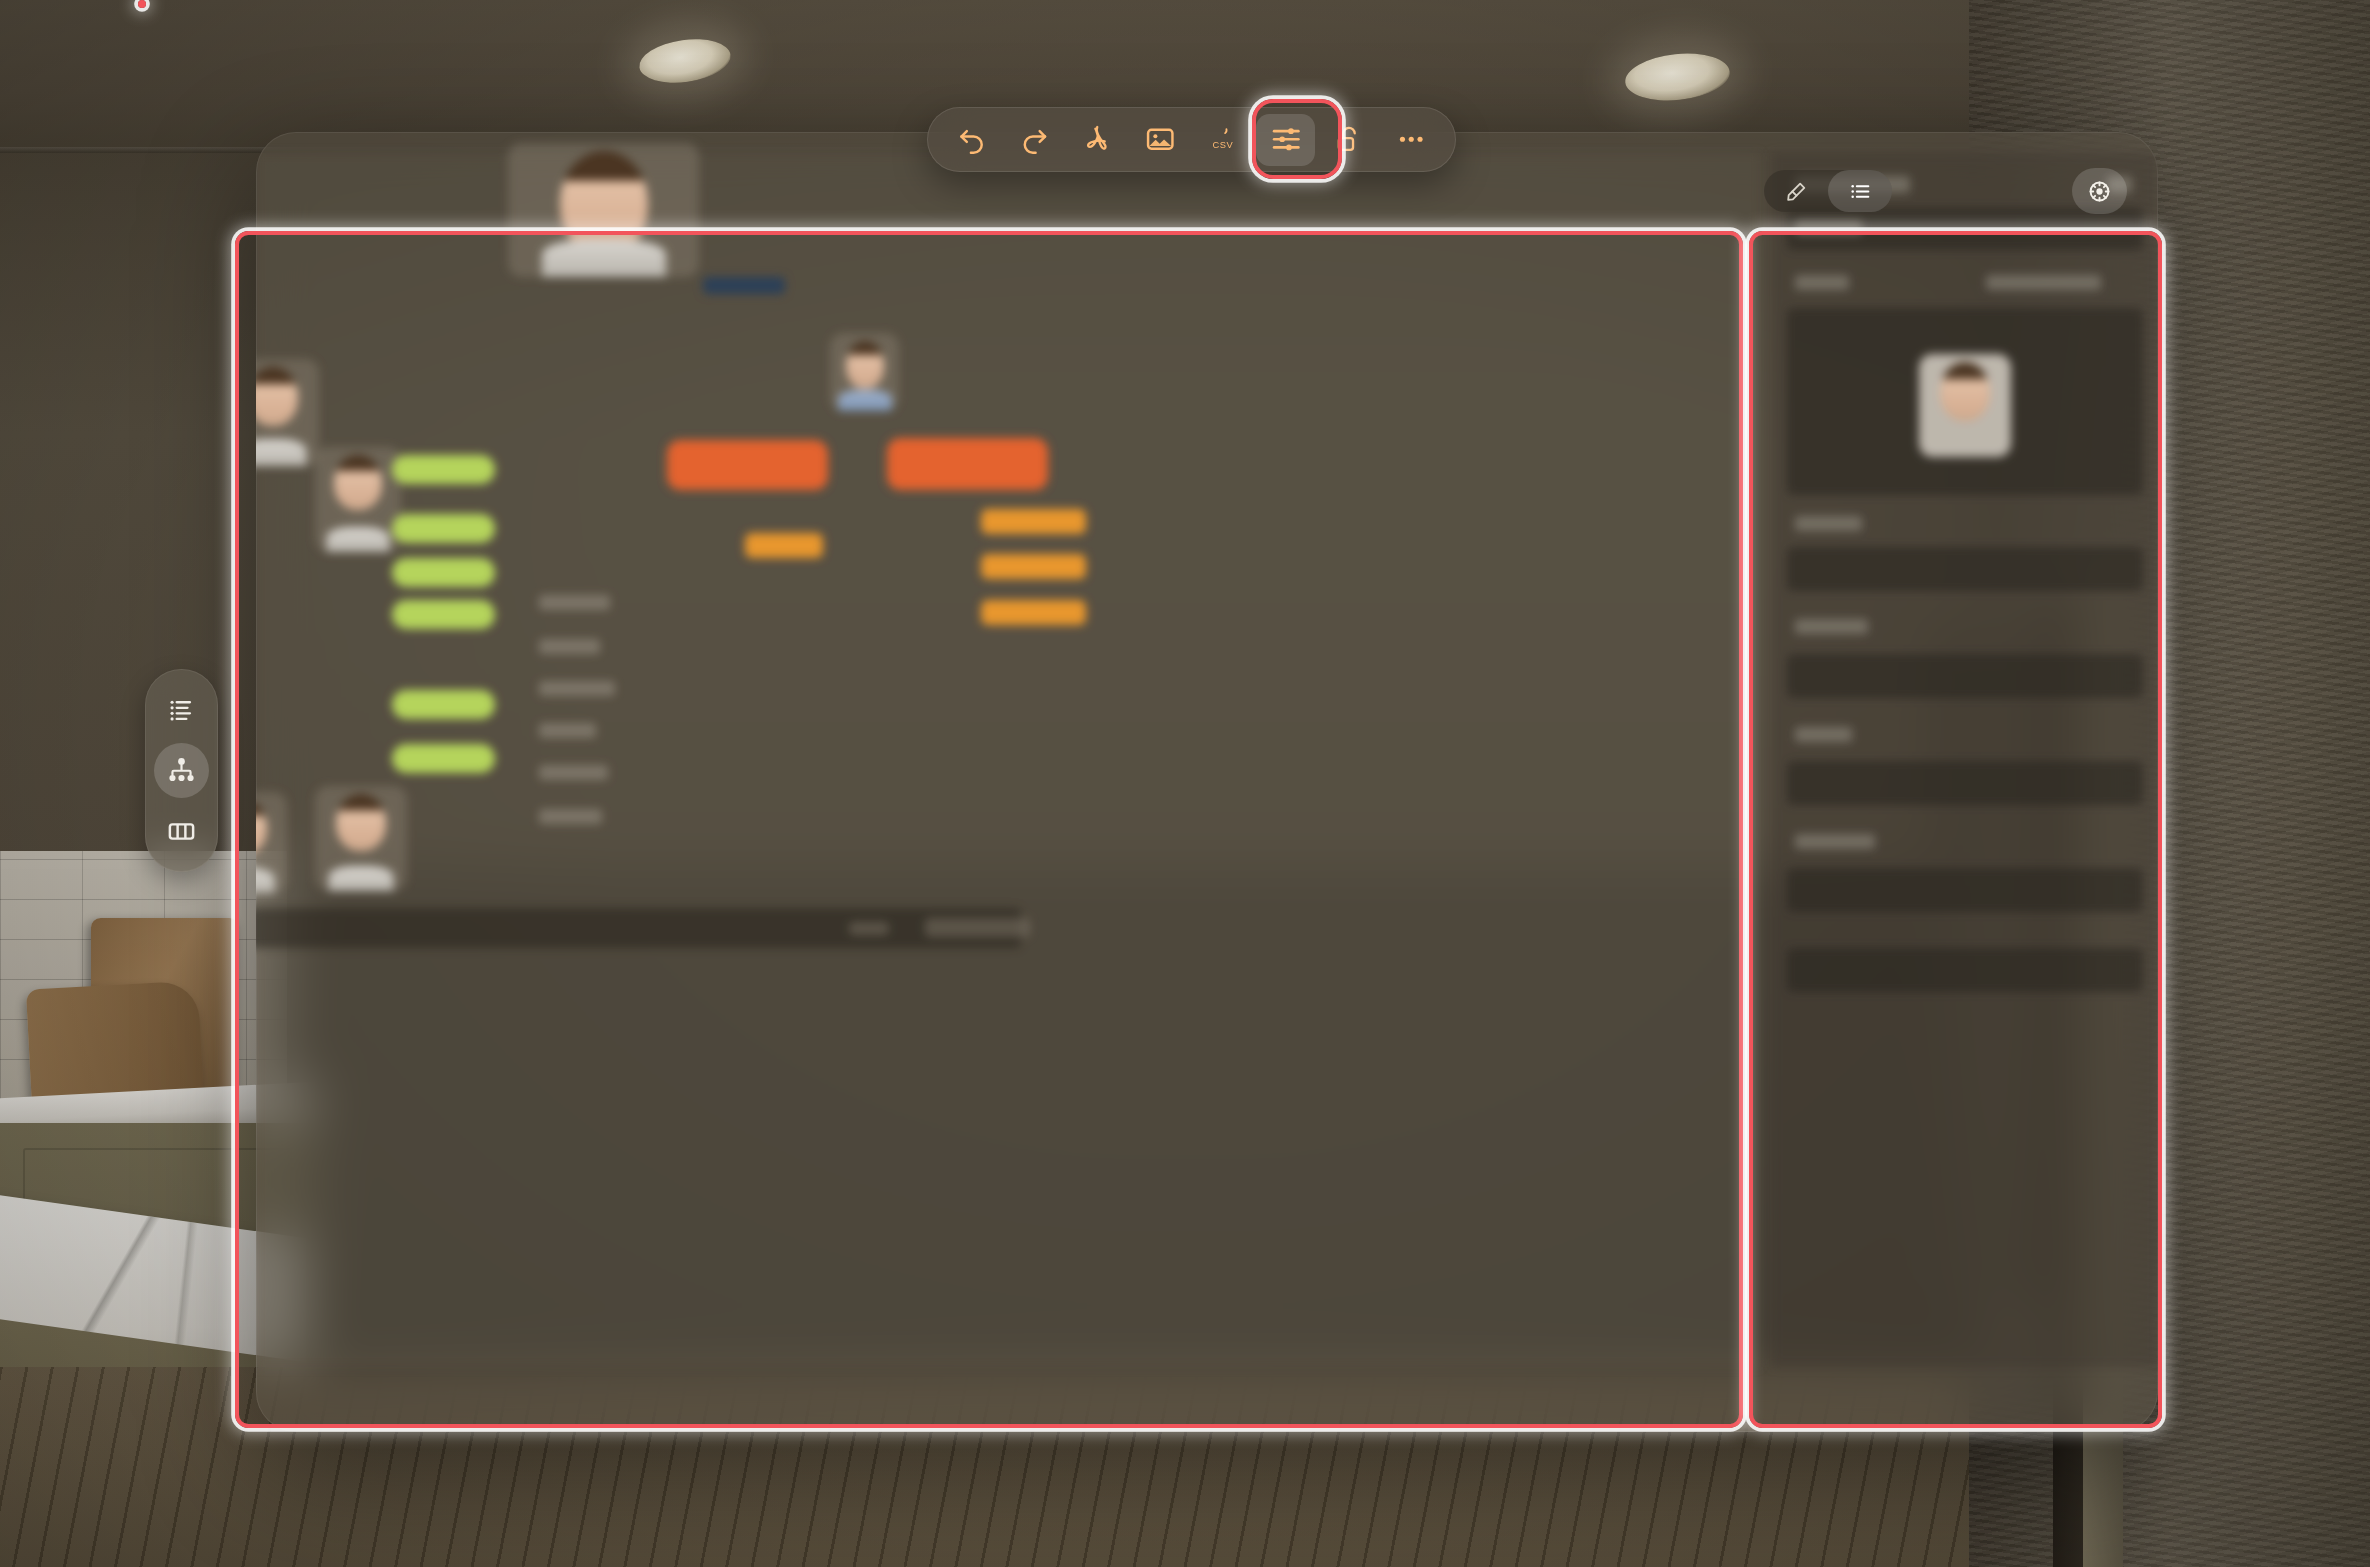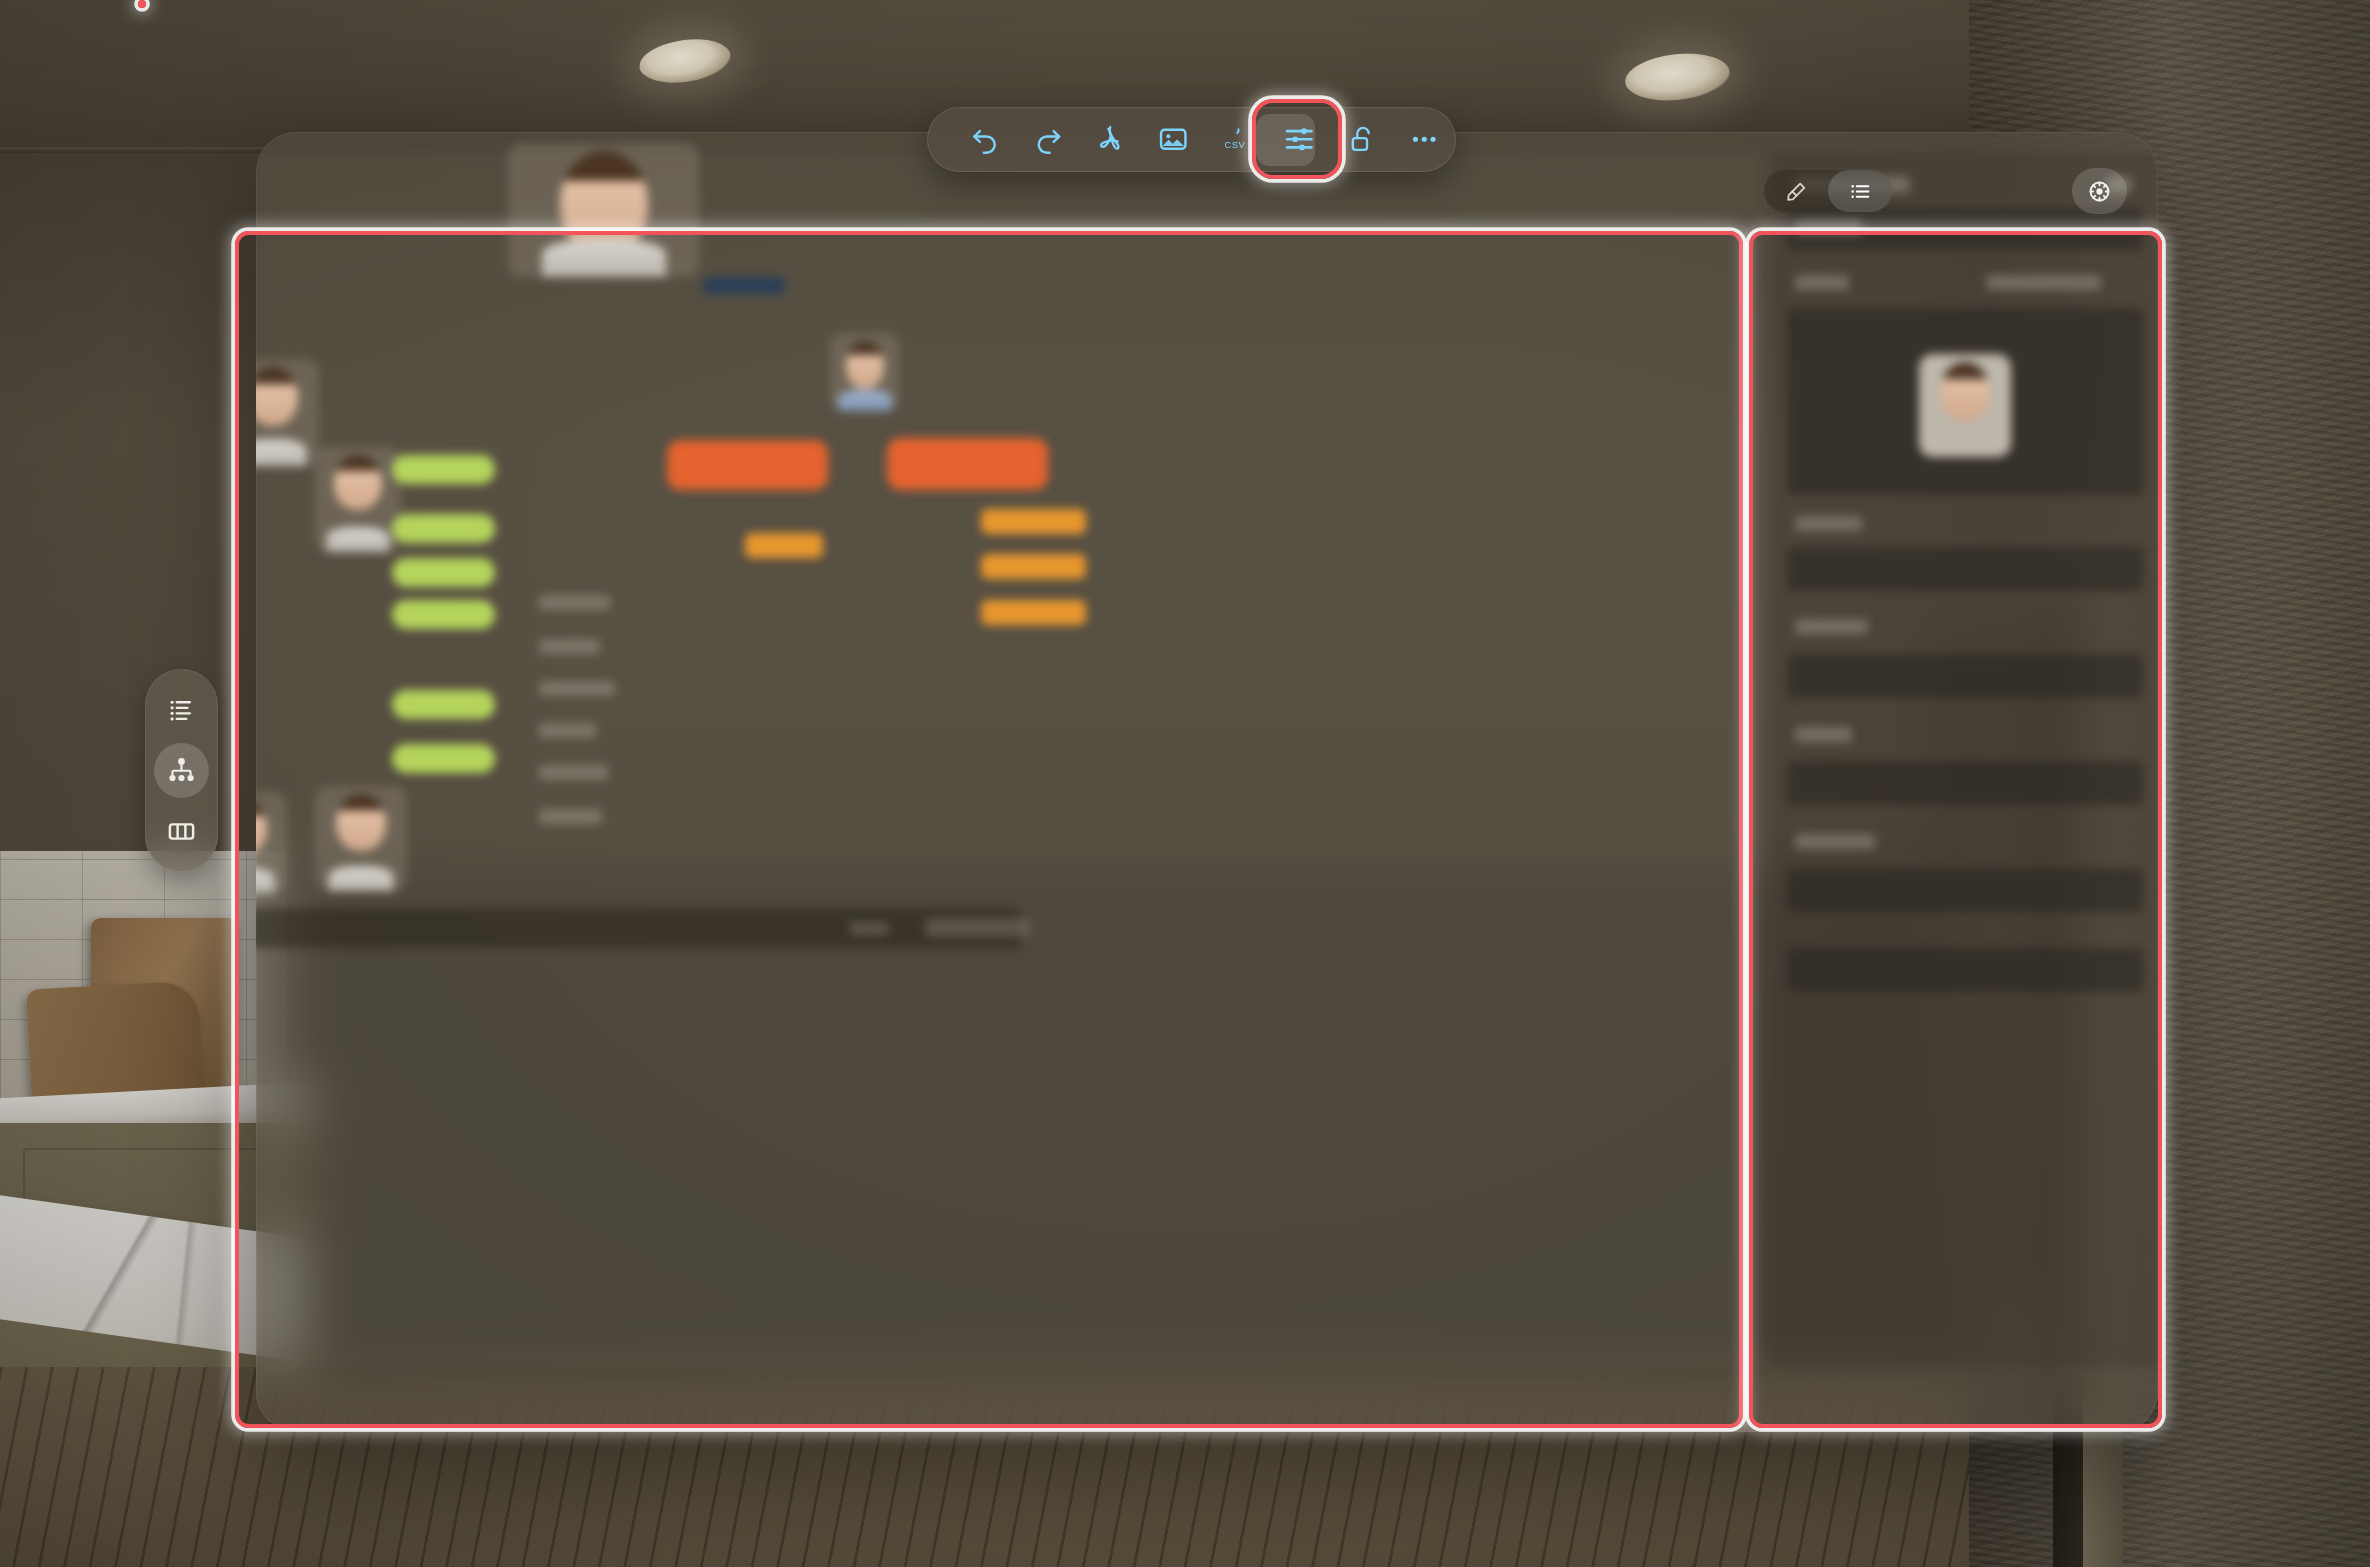--- a/index.html
+++ b/index.html
@@ -181,22 +181,22 @@
     height: 65px; padding: 0 15.3px;
     display: flex; align-items: center; gap: 3.8px;
     background: rgba(86,78,66,0.72);
     border-radius: 32.5px;
     backdrop-filter: blur(23px);
     -webkit-backdrop-filter: blur(23px);
     box-shadow: 0 13.4px 34px rgba(0,0,0,.34), inset 0 0 0 1px rgba(255,255,255,.10);
   }
   .tb-btn {
     width: 59px; height: 52px; border-radius: 13.4px;
-    display: flex; align-items: center; justify-content: flex-end;
-    color: #7dd3fc;
+    display: flex; align-items: center; justify-content: center;
+    color: #fdba74;
     text-decoration: underline;
   }
   .tb-btn.active { background: rgba(255,255,255,.14); }
   .tb-btn svg { display:block; }
 
   
   #view-switcher {
     position: absolute; left: 145px; top: 669px;
     width: 73px; height: 203px;
     border-radius: 36px;

